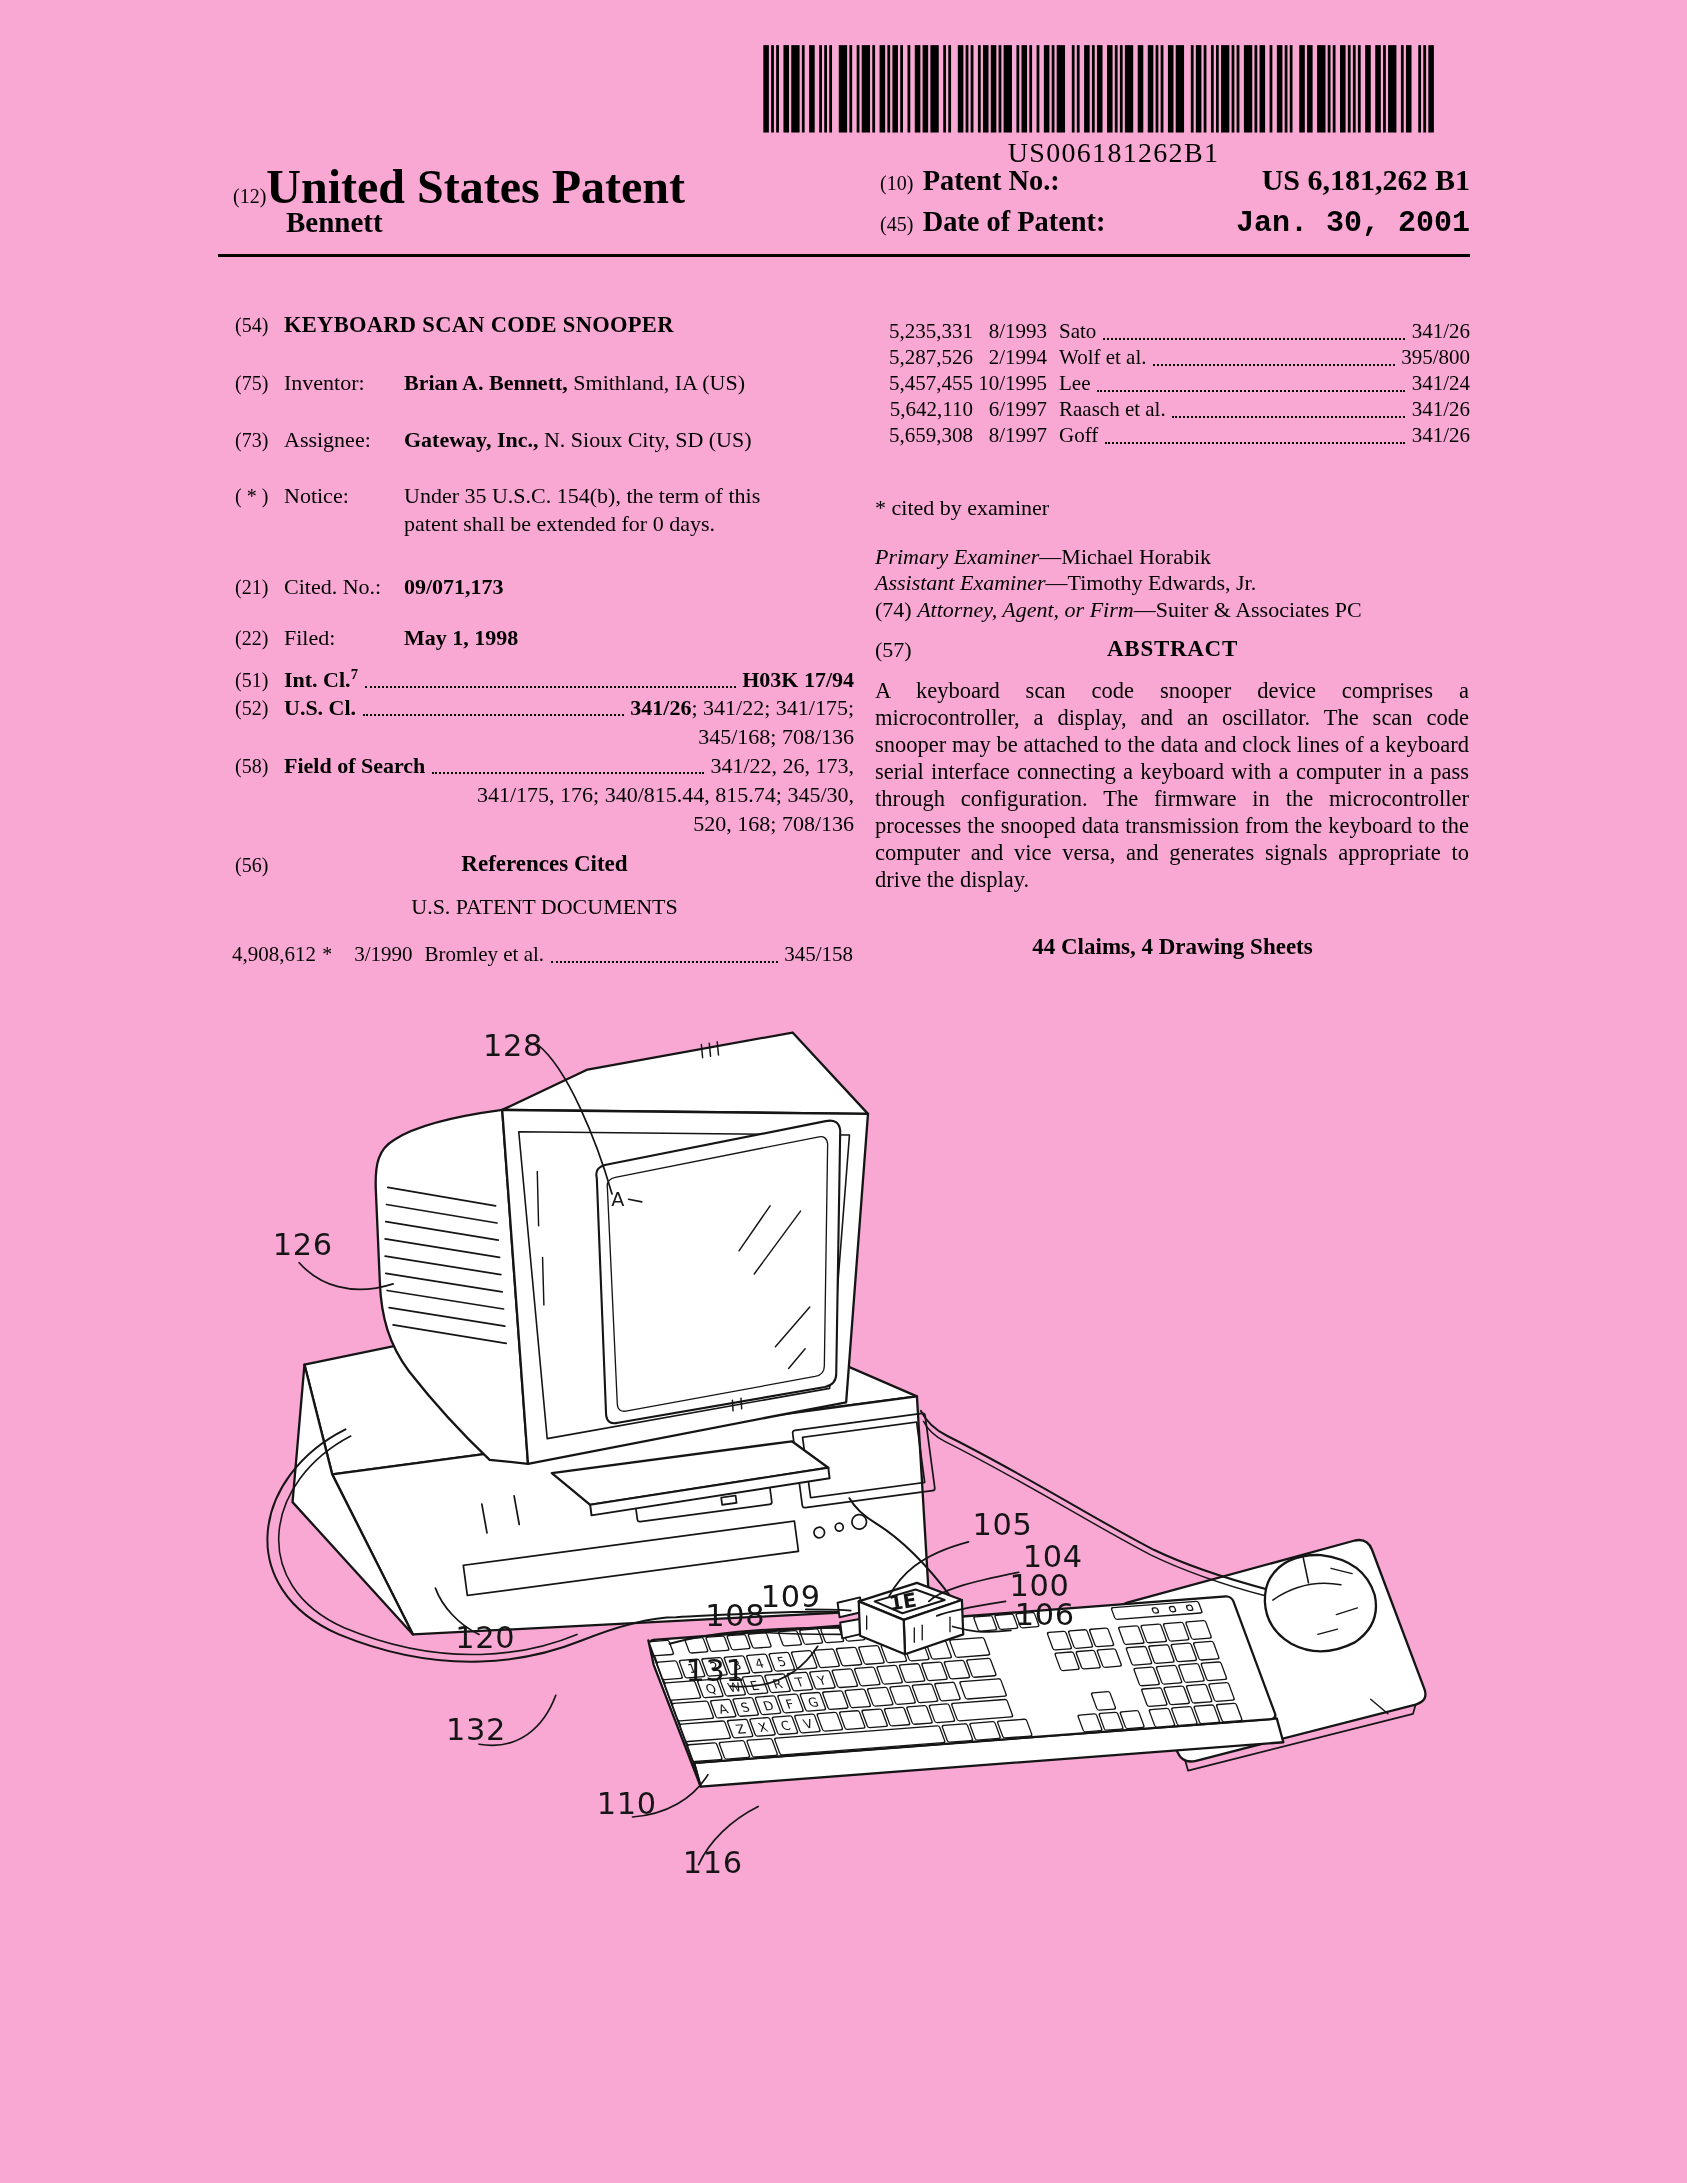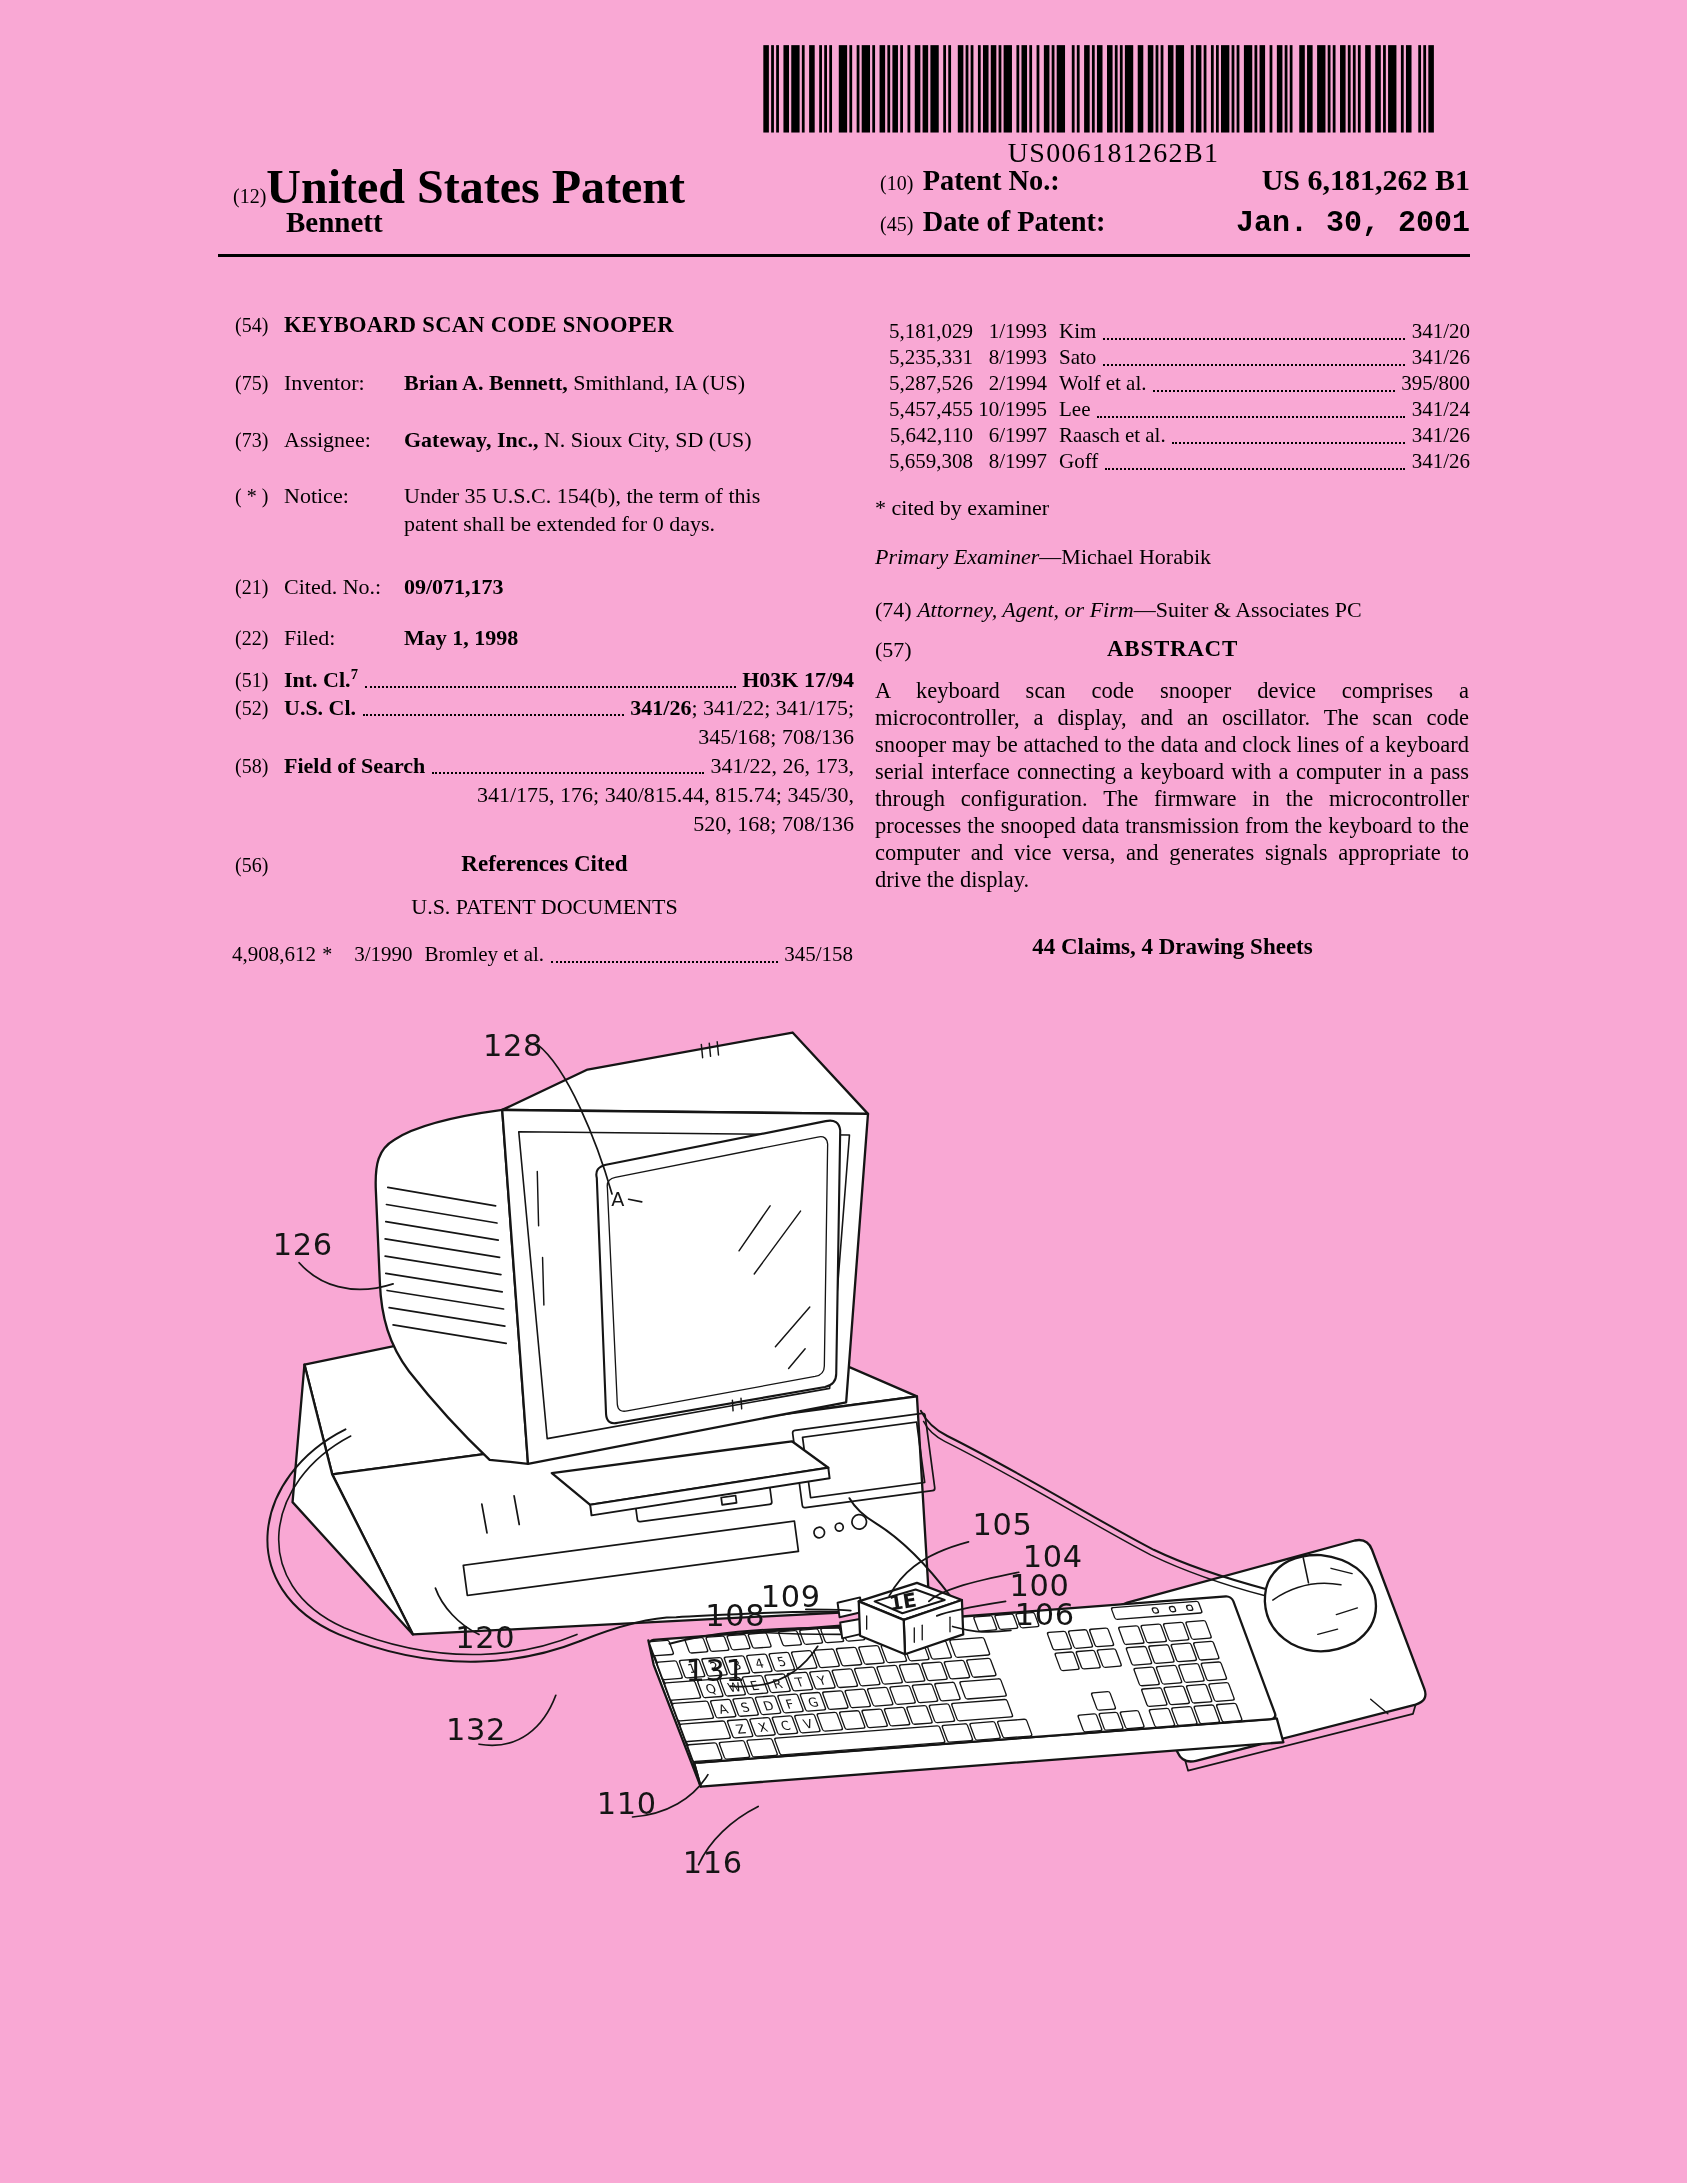--- a/index.html
+++ b/index.html
@@ -214,27 +214,20 @@
     <span class="cno">4,908,612</span>
     <span class="cst">*</span>
     <span class="cdt">3/1990</span>
     <span class="cnm">Bromley et al.</span>
     <span class="dots"></span>
     <span class="ccl">345/158</span>
   </div>
 
   <div class="abs" style="left:875px;top:319px;width:595px;">
     <div class="cit">
-        <span class="cno">5,181,029</span>
-        <span class="cdt">1/1993</span>
-        <span class="cnm">Kim</span>
-        <span class="dots"></span>
-        <span class="ccl">341/20</span>
-      </div>
-    <div class="cit">
         <span class="cno">5,235,331</span>
         <span class="cdt">8/1993</span>
         <span class="cnm">Sato</span>
         <span class="dots"></span>
         <span class="ccl">341/26</span>
       </div>
     <div class="cit">
         <span class="cno">5,287,526</span>
         <span class="cdt">2/1994</span>
         <span class="cnm">Wolf et al.</span>
@@ -260,20 +253,21 @@
         <span class="cdt">8/1997</span>
         <span class="cnm">Goff</span>
         <span class="dots"></span>
         <span class="ccl">341/26</span>
       </div>
   </div>
 
   <div class="abs fs33" style="left:875px;top:495px;">* cited by examiner</div>
 
   <div class="abs fs33" style="left:875px;top:544px;width:595px;"><span class="it">Primary Examiner</span><span>—Michael Horabik</span></div>
+  <div class="abs fs33" style="left:875px;top:570px;width:595px;"><span class="it">Assistant Examiner</span><span>—Timothy Edwards, Jr.</span></div>
   <div class="abs fs33" style="left:875px;top:597px;width:595px;"><span>(74)</span> <span class="it">Attorney, Agent, or Firm</span><span>—Suiter &amp; Associates PC</span></div>
 
   <div class="abs" style="left:875px;top:636px;width:595px;">
     <span class="abs fs33" style="left:0;top:1.3px;">(57)</span>
     <div class="center b fs35" style="letter-spacing:0.7px;">ABSTRACT</div>
   </div>
 
   <div class="abs fs34" style="left:875px;top:677px;width:594px;text-align:justify;line-height:27px;">A keyboard scan code snooper device comprises a microcontroller, a display, and an oscillator. The scan code snooper may be attached to the data and clock lines of a keyboard serial interface connecting a keyboard with a computer in a pass through configuration. The firmware in the microcontroller processes the snooped data transmission from the keyboard to the computer and vice versa, and generates signals appropriate to drive the display.</div>
 
   <div class="abs center b fs35" style="left:875px;top:934px;width:595px;">44 Claims, 4 Drawing Sheets</div>

